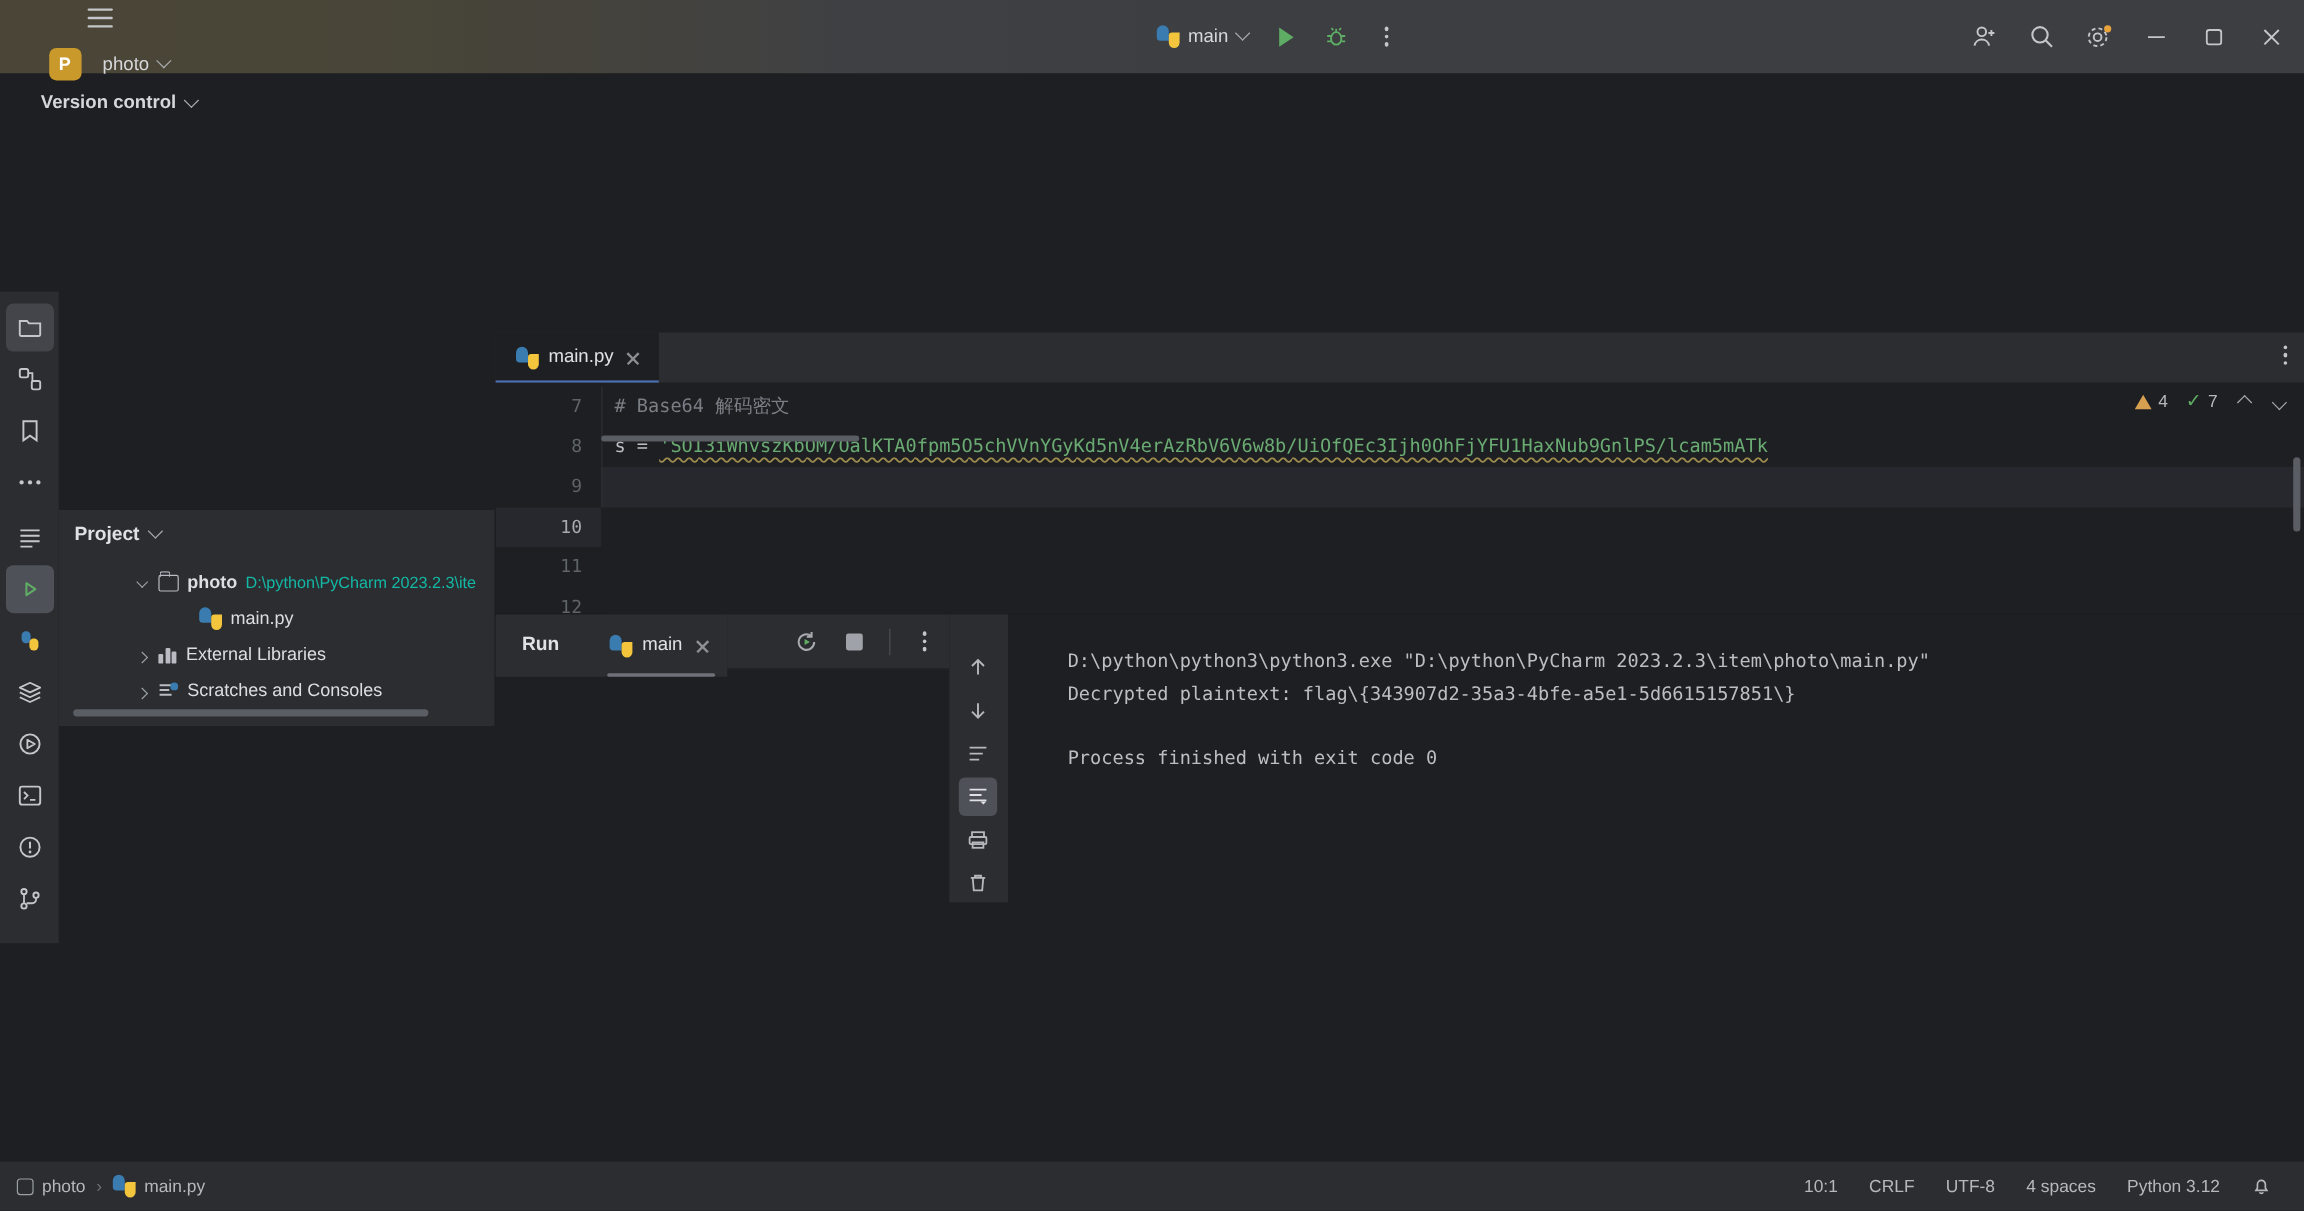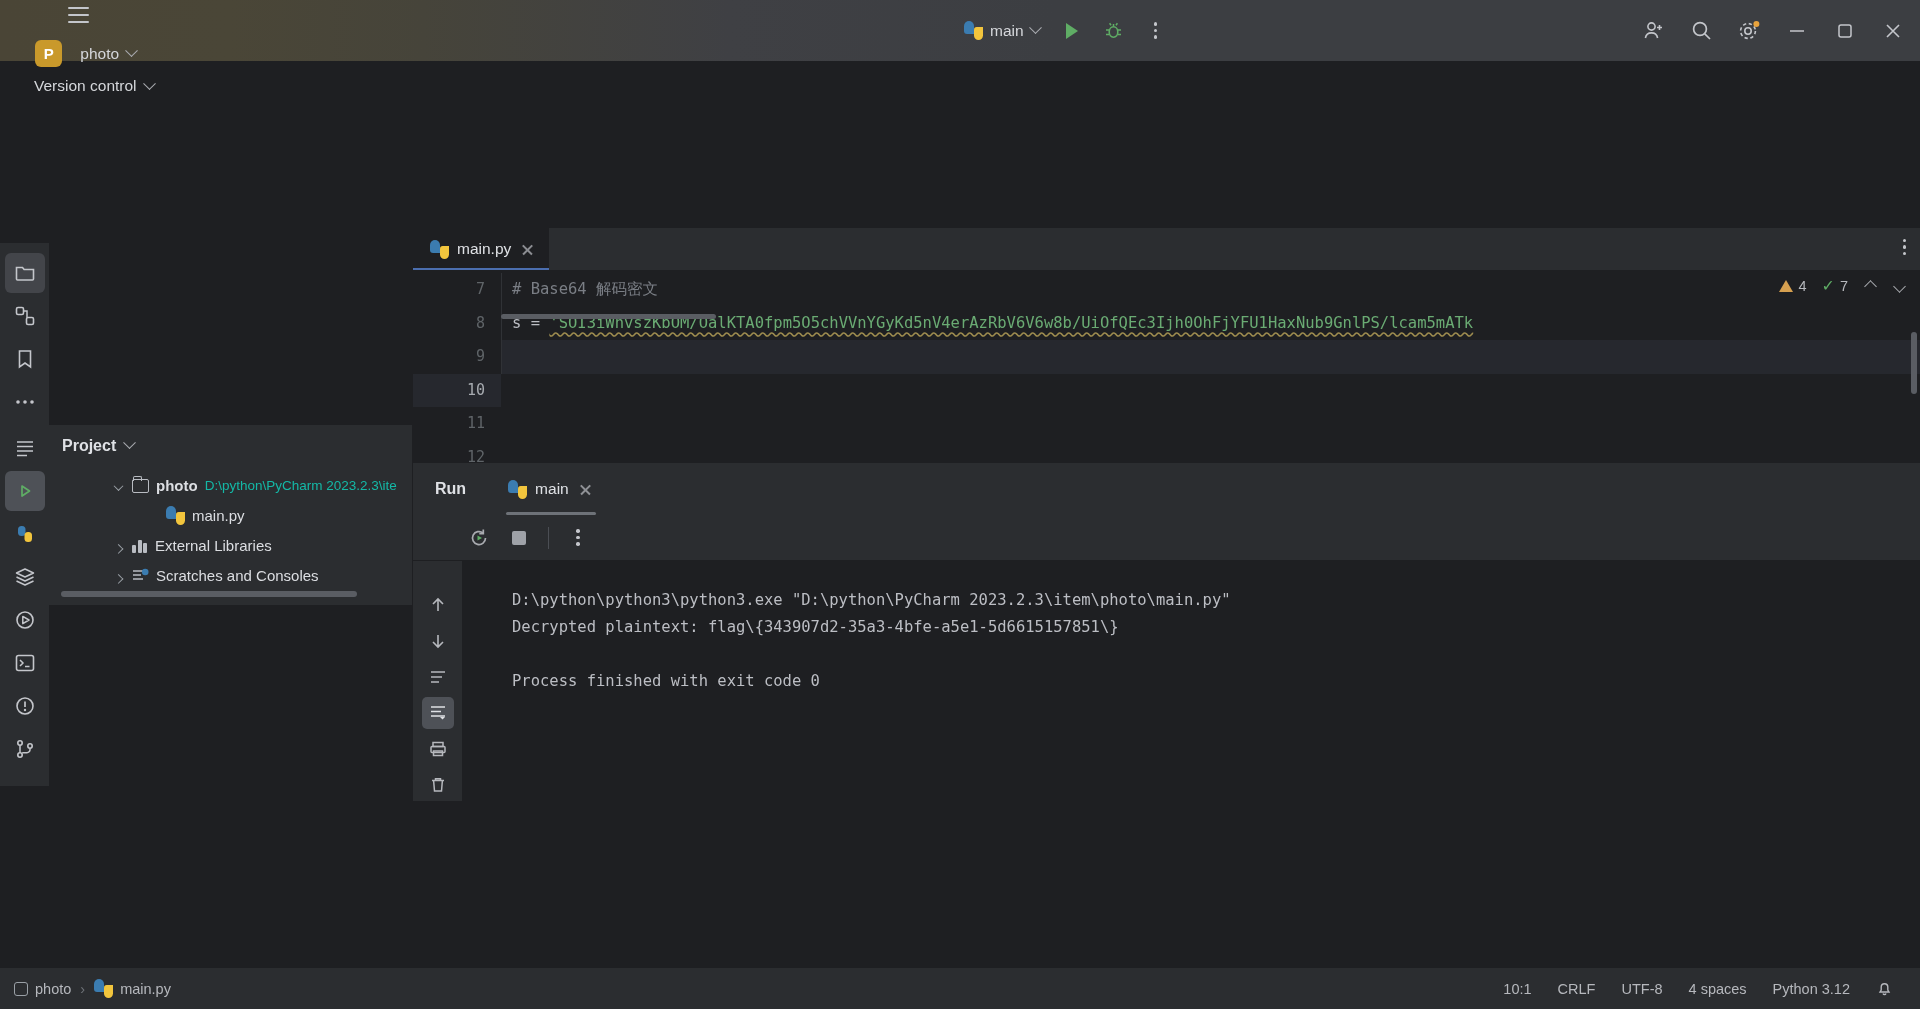--- a/index.html
+++ b/index.html
@@ -15,21 +15,21 @@
   .pc-logo{width:34px;height:34px;margin:0 12px 0 6px;position:relative;border-radius:5px;
     background:linear-gradient(135deg,#21d789 0%,#21d789 32%,#07c3f2 52%,#fcf84a 100%);overflow:hidden;}
   .pc-logo .inner{position:absolute;left:6px;top:5px;width:21px;height:24px;background:#000;border-radius:2px;}
   .pc-logo .pc{position:absolute;left:8px;top:7px;font-size:10px;font-weight:bold;color:#fff;letter-spacing:-.5px;font-family:"Liberation Sans",sans-serif;}
   .pc-logo .bar{position:absolute;left:9px;top:21px;width:10px;height:3px;background:#fff;}
   .burger{width:34px;height:40px;display:flex;flex-direction:column;justify-content:center;align-items:center;gap:5px;margin-right:14px;cursor:pointer;}
   .burger i{display:block;width:21px;height:2px;background:#c4c6cb;border-radius:1px;}
   .proj-badge{width:27px;height:27px;border-radius:6px;background:#c9992b;color:#fff;font-size:15px;font-weight:bold;
     display:flex;align-items:center;justify-content:center;margin-right:10px;}
   .tb-item{display:flex;align-items:center;gap:8px;font-size:15.5px;color:#d5d7db;padding:5px 8px;border-radius:5px;cursor:pointer;white-space:nowrap;}
-  .tb-item.vcs{margin-left:16px;}
+  .tb-item.vcs{margin-left:16px;font-weight:bold;}
   .chev{display:inline-block;width:9px;height:9px;border-right:1.6px solid #a9abb0;border-bottom:1.6px solid #a9abb0;transform:rotate(45deg) translate(-2px,-2px);}
   .tb-center{position:absolute;left:955px;top:0;height:61px;display:flex;align-items:center;gap:4px;}
   .pyicon{width:19px;height:19px;position:relative;display:inline-block;flex:0 0 19px;}
   .pyicon .b,.pyicon .y{position:absolute;width:9.5px;height:13px;}
   .pyicon .b{left:0;top:0;background:#3b7cb0;border-radius:5px 5px 0 3px;}
   .pyicon .y{right:0;bottom:0;background:#f2c53d;border-radius:3px 0 5px 5px;}
   .run-cfg{display:flex;align-items:center;gap:7px;font-size:15.5px;color:#d5d7db;padding:5px 9px;border-radius:5px;cursor:pointer;}
   .icobtn{width:38px;height:38px;display:flex;align-items:center;justify-content:center;border-radius:6px;cursor:pointer;}
   .play-tri{width:0;height:0;border-left:12px solid transparent;border-top:8px solid transparent;border-bottom:8px solid transparent;border-left-color:#5fad65;}
   .kebab{display:flex;flex-direction:column;gap:3px;align-items:center;}
@@ -92,21 +92,21 @@
   .wavy{text-decoration:underline;text-decoration-style:wavy;text-decoration-color:#9d8b4e;text-underline-offset:4px;}
   .infobar{position:absolute;right:16px;top:8px;display:flex;align-items:center;gap:6px;font-size:14.5px;color:#b6b8bd;z-index:5;}
   .warnbadge{display:flex;align-items:center;gap:5px;}
   .tri{width:0;height:0;border-left:7px solid transparent;border-right:7px solid transparent;border-bottom:12px solid #d6a050;position:relative;}
   .checkm{color:#5fad65;font-size:16px;line-height:1;}
   .chevsm{width:9px;height:9px;border-right:1.6px solid #a9abb0;border-bottom:1.6px solid #a9abb0;display:inline-block;}
   .vscroll{position:absolute;right:3px;top:62px;width:6px;height:62px;background:#5a5d63;border-radius:3px;}
   .edscrollh{position:absolute;left:88px;top:44px;width:215px;height:5px;background:#5a5d63;border-radius:3px;z-index:6;}
 
   
-  .runpanel{flex:1;display:flex;flex-direction:column;min-height:0;background:#1e1f22;border-top:1px solid #1e1f22;}
+  .runpanel{flex:1;display:flex;flex-direction:row;min-height:0;background:#1e1f22;border-top:1px solid #1e1f22;}
   .runhead{height:52px;flex:0 0 52px;display:flex;align-items:center;gap:0;background:#2b2d30;padding-left:22px;}
   .runtitle{font-size:16px;font-weight:bold;color:#dfe1e5;margin-right:30px;}
   .runtab{display:flex;align-items:center;gap:8px;padding:0 12px;height:52px;font-size:15.5px;color:#dfe1e5;position:relative;cursor:pointer;}
   .runtab .ul{position:absolute;left:10px;right:10px;bottom:0;height:3px;background:#6e7278;border-radius:2px;}
   .runtoolbar{height:46px;flex:0 0 46px;display:flex;align-items:center;gap:0;padding-left:46px;background:#2b2d30;border-bottom:1px solid #1e1f22;}
   .rtbtn{width:40px;height:40px;display:flex;align-items:center;justify-content:center;border-radius:6px;cursor:pointer;}
   .stopsq{width:14px;height:14px;background:#9fa2a8;border-radius:2px;}
   .vdiv{width:1px;height:22px;background:#4b4e54;margin:0 9px;}
   .console{flex:1;display:flex;min-height:0;background:#1e1f22;}
   .consolerail{width:49px;flex:0 0 49px;background:#2b2d30;display:flex;flex-direction:column;align-items:center;padding-top:28px;gap:4px;}

